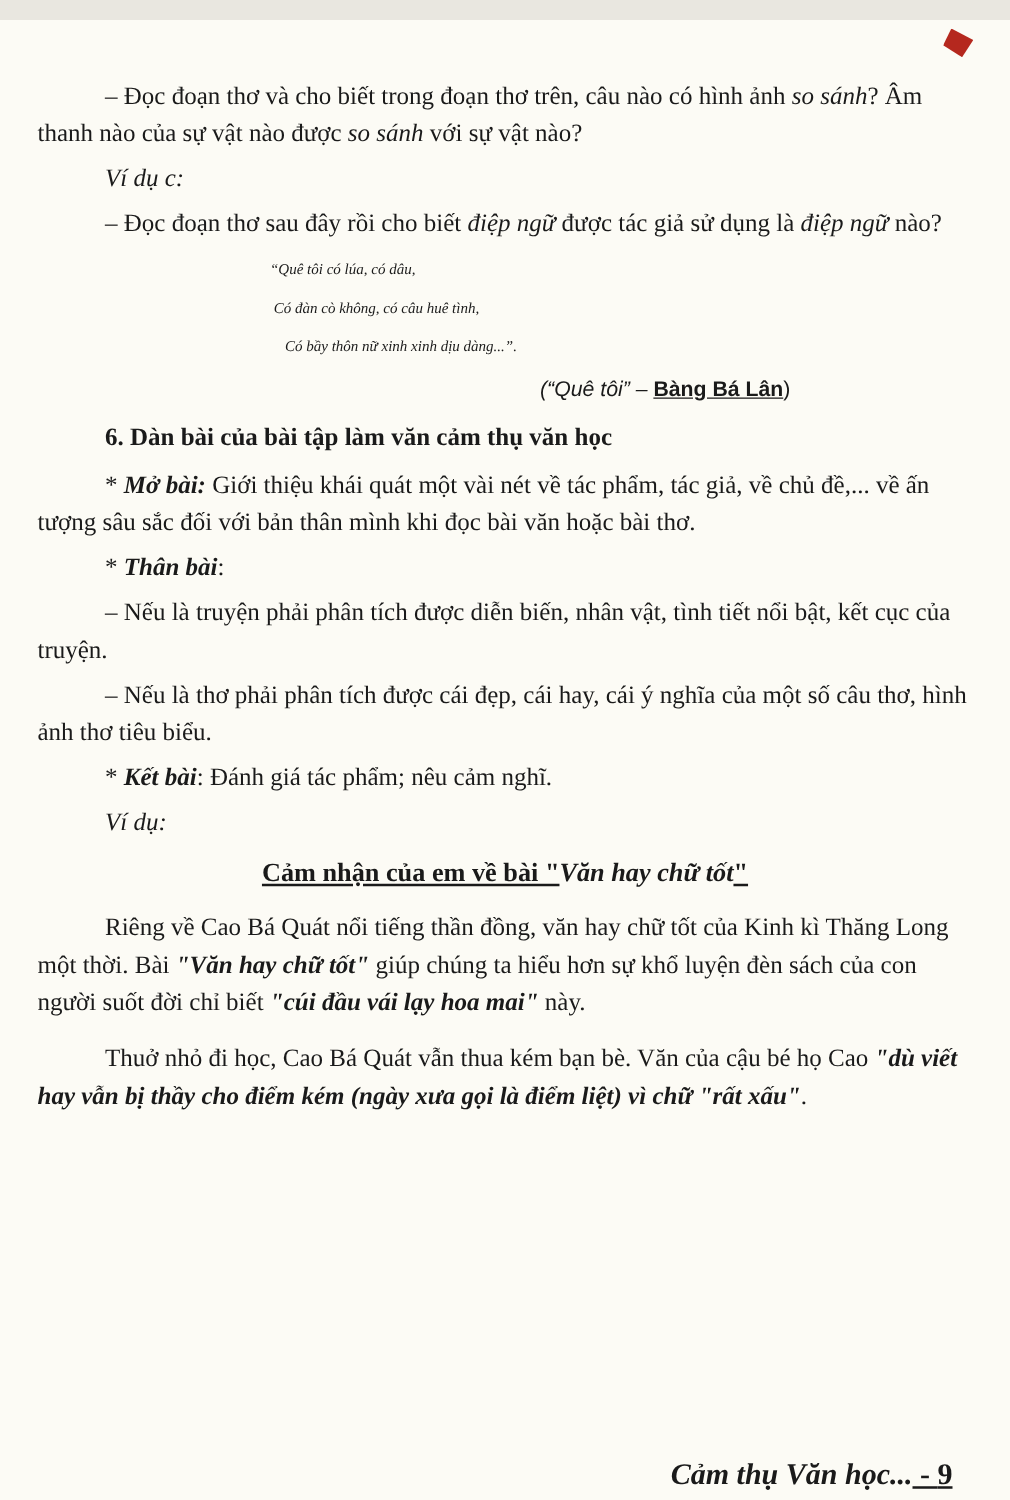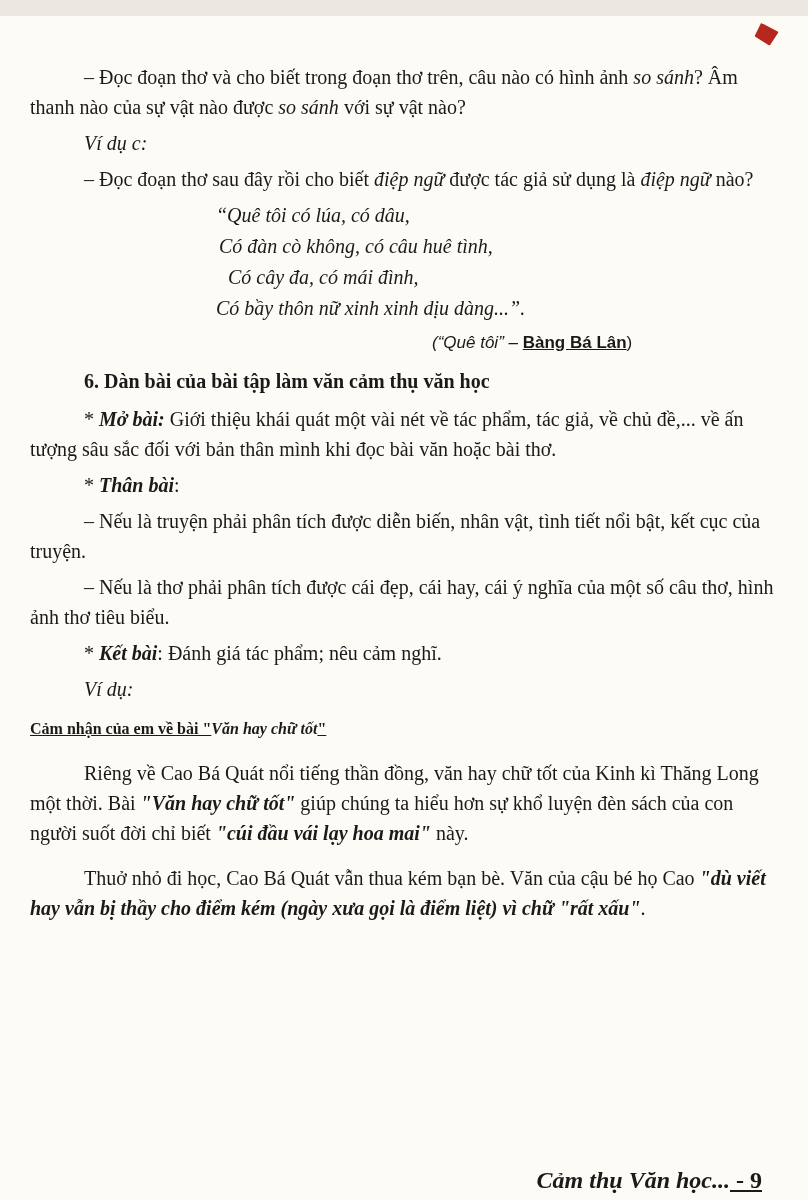--- a/index.html
+++ b/index.html
@@ -16,33 +16,33 @@
     color:#1a1a1a;
     overflow:hidden;
   }
   p { margin:0 0 6px 0; font-size:20px; line-height:30px; }
   .ind { text-indent:54px; }
   .r-i  { font-style:italic; }
   .r-b  { font-weight:bold;text-decoration:underline; }
   .r-bi { font-weight:bold; font-style:italic; }
 
   .poem { margin:2px 0 6px 186px; font-style:italic; }
-  .poem .pl { font-size:20px; line-height:31px; }
+  .poem .pl { font-size:12px; line-height:31px; }
   .poem .pl:nth-child(2) { margin-left:3px; }
   .poem .pl:nth-child(3) { margin-left:12px; }
 
   .attribution {
     margin:2px 0 10px 402px;
     font-family:"Liberation Sans","DejaVu Sans",sans-serif;
     font-size:17px; line-height:26px;
   }
 
   .sec-heading { font-weight:bold; text-indent:54px; margin:8px 0 8px 0; }
 
-  .essay-title { text-align:left; font-size:16px; margin:10px 0 14px 0; text-indent:0; }
+  .essay-title { text-align:center; font-size:21px; margin:10px 0 14px 0; text-indent:0; }
   .essay-p { margin-bottom:15px; }
 
   .footer {
     position:absolute; right:46px; bottom:24px;
     font-size:24px; line-height:24px;
   }
 
   .corner-mark {
     position:absolute; top:8px; right:30px;
     width:23px; height:21px;
@@ -59,21 +59,20 @@
 
   <p class="ind"><span>– Đọc đoạn thơ và cho biết trong đoạn thơ trên, câu nào có hình ảnh </span><span class="r-i">so sánh</span><span>? Âm thanh nào của sự vật nào được </span><span class="r-i">so sánh</span><span> với sự vật nào?</span></p>
 
   <p class="ind"><span class="r-i">Ví dụ c:</span></p>
 
   <p class="ind"><span>– Đọc đoạn thơ sau đây rồi cho biết </span><span class="r-i">điệp ngữ</span><span> được tác giả sử dụng là </span><span class="r-i">điệp ngữ</span><span> nào?</span></p>
 
   <div class="poem">
     <div class="pl">“Quê tôi có lúa, có dâu,</div>
     <div class="pl">Có đàn cò không, có câu huê tình,</div>
-    <div class="pl">Có cây đa, có mái đình,</div>
     <div class="pl">Có bầy thôn nữ xinh xinh dịu dàng...”.</div>
   </div>
 
   <div class="attribution"><span class="r-i">(“Quê tôi” – </span><span class="r-b">Bàng Bá Lân</span><span>)</span></div>
 
 
   <p class="sec-heading">6. Dàn bài của bài tập làm văn cảm thụ văn học</p>
 
   <p class="ind"><span>* </span><span class="r-bi">Mở bài:</span><span> Giới thiệu khái quát một vài nét về tác phẩm, tác giả, về chủ đề,... về ấn tượng sâu sắc đối với bản thân mình khi đọc bài văn hoặc bài thơ.</span></p>
 

